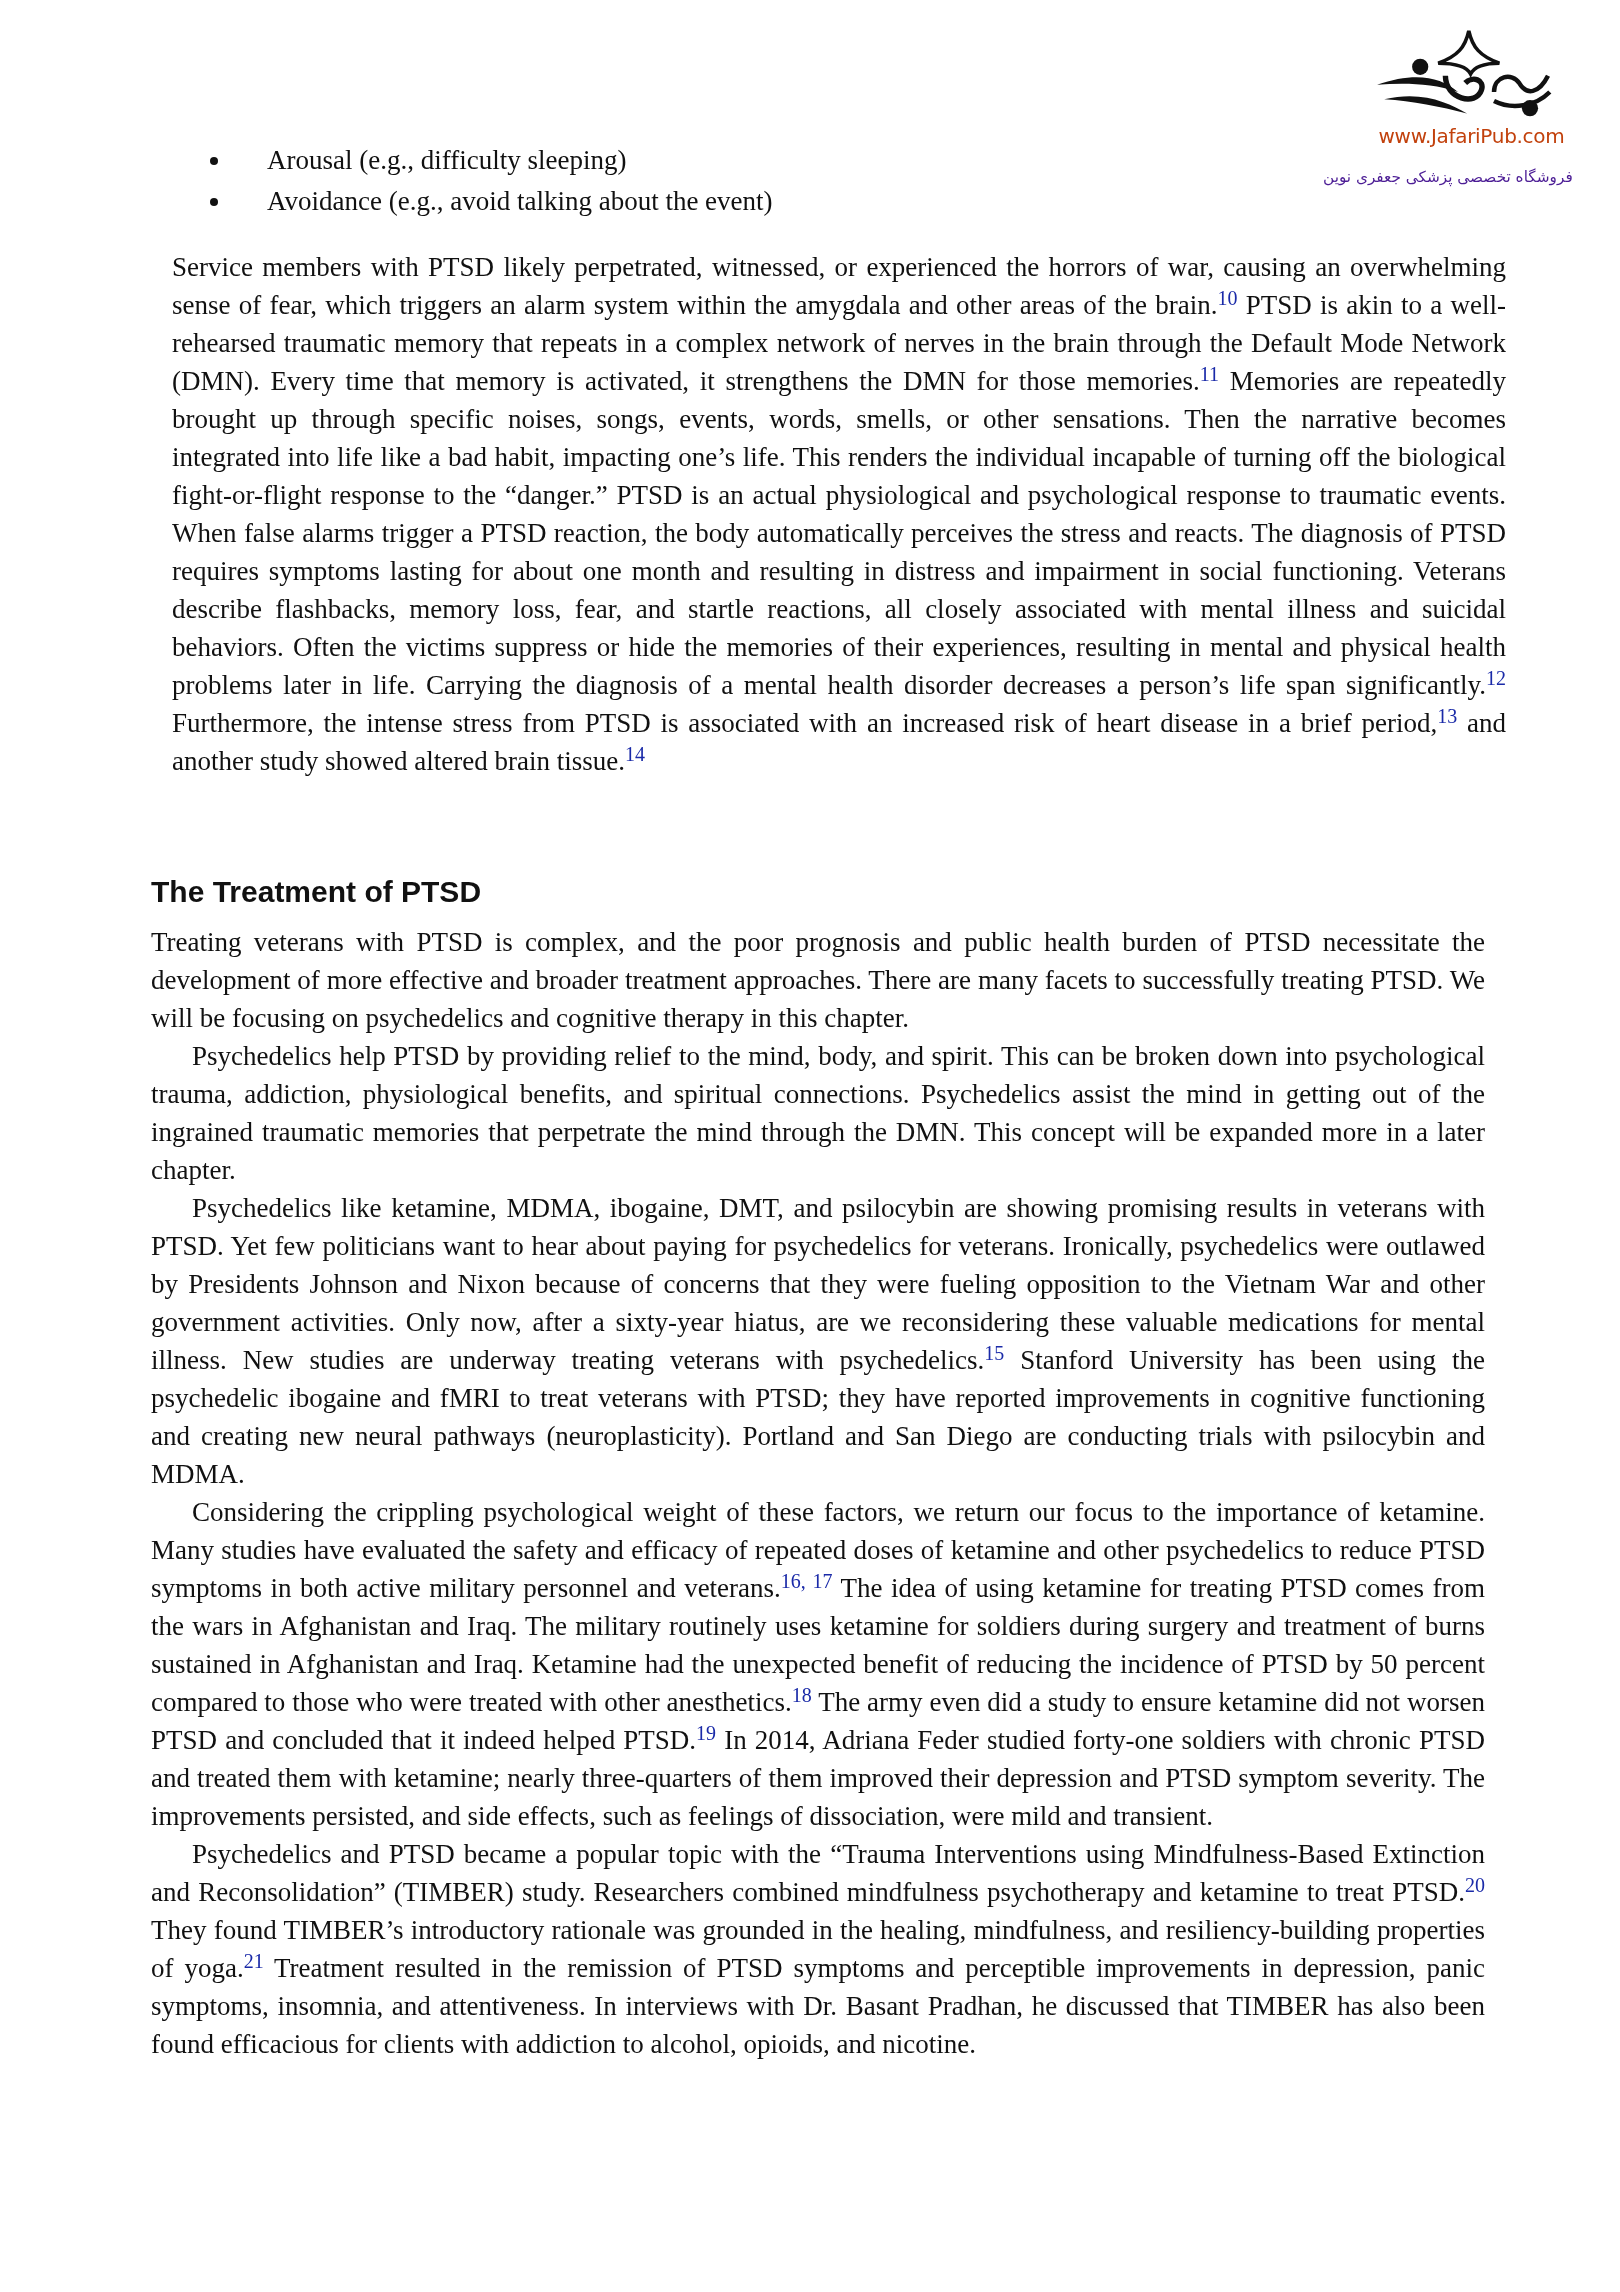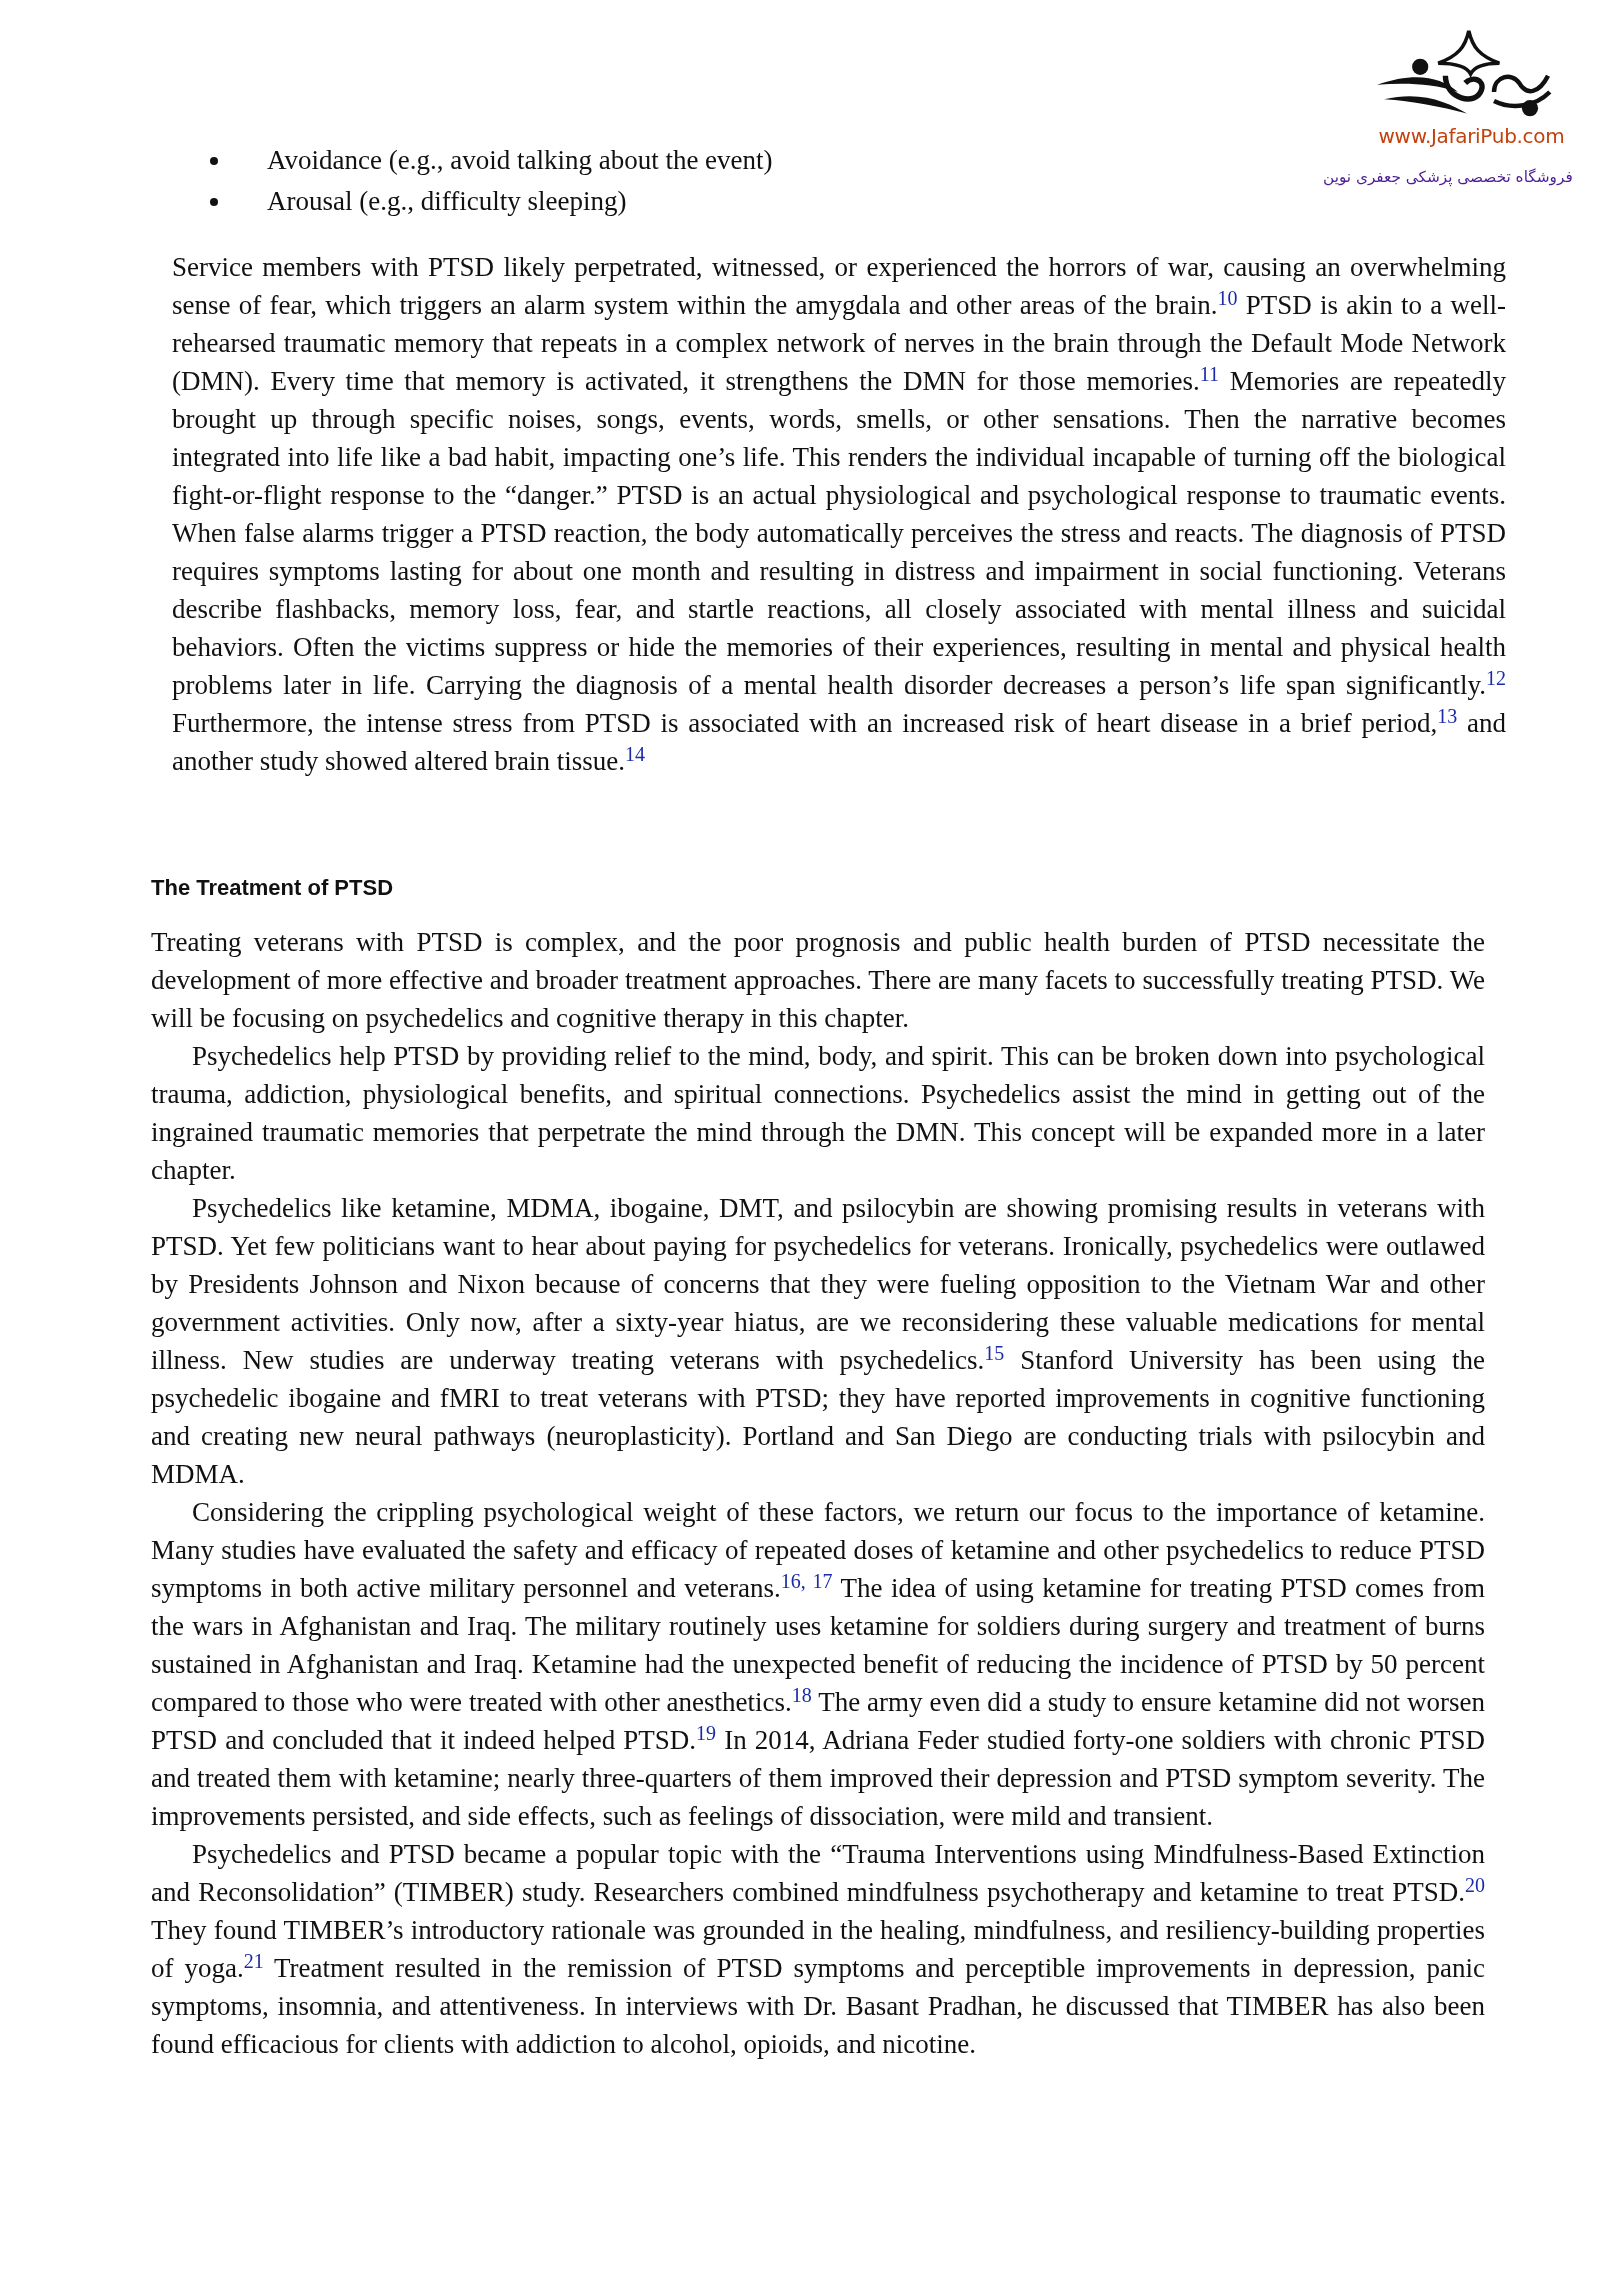--- a/index.html
+++ b/index.html
@@ -13,43 +13,43 @@
   .bullets { position:absolute; left:210px; top:140px; margin:0; padding:0; list-style:none;
     font-family:"Liberation Serif", serif; font-size:27px; line-height:41px; }
   .bullets li { position:relative; padding-left:57px; }
   .bullets li .dot { position:absolute; left:0; top:17px; width:8px; height:8px; border-radius:50%; background:#111; }
   .content { position:absolute; left:151px; width:1334px;
     font-family:"Liberation Serif", serif; font-size:27px; line-height:38px; text-align:justify; }
   .content p { margin:0; }
   .content p.indent { text-indent:41px; }
   sup.ref { color:#1a2aa8; font-size:20px; line-height:0; vertical-align:9px; }
   h2.section { position:absolute; left:151px; top:875px; margin:0;
-    font-family:"Liberation Sans", sans-serif; font-weight:bold; font-size:22px; color:#111; }
+    font-family:"Liberation Sans", sans-serif; font-weight:bold; font-size:30px; color:#111; }
 </style>
 </head>
 <body>
 
 <div class="logo">
   <svg width="198" height="99" viewBox="0 0 220 110">
     <path d="M20 72 C60 58, 90 62, 110 80 C80 70, 50 70, 20 72 Z" fill="#111"></path>
     <path d="M28 88 C70 78, 100 92, 120 104 C90 96, 60 90, 28 88 Z" fill="#111"></path>
     <circle cx="68" cy="52" r="9" fill="#111"></circle>
     <path d="M88 48 C110 40, 118 30, 122 12 C126 30, 134 40, 156 48 C140 48, 128 52, 124 60 C120 52, 106 48, 88 48 Z" fill="none" stroke="#111" stroke-width="4"></path>
     <path d="M96 62 C96 88, 130 96, 136 78 C140 66, 126 62, 118 70" fill="none" stroke="#111" stroke-width="6"></path>
     <path d="M150 80 C150 62, 170 58, 178 70 C186 84, 200 82, 210 62" fill="none" stroke="#111" stroke-width="5"></path>
     <path d="M150 90 C170 100, 196 96, 212 80" fill="none" stroke="#111" stroke-width="5"></path>
     <circle cx="190" cy="98" r="9" fill="#111"></circle>
   </svg>
   <div class="logo-url">www.JafariPub.com</div>
   <div class="logo-fa">فروشگاه تخصصی پزشکی جعفری نوین</div>
 </div>
 
 <ul class="bullets">
+  <li><span class="dot"></span><span>Arousal (e.g., difficulty sleeping)</span></li>
   <li><span class="dot"></span><span>Avoidance (e.g., avoid talking about the event)</span></li>
-  <li><span class="dot"></span><span>Arousal (e.g., difficulty sleeping)</span></li>
 </ul>
 
 <div class="content" style="top:248px;margin-left:21px;">
   <p>
     <span>Service members with PTSD likely perpetrated, witnessed, or experienced the horrors of war, causing an overwhelming sense of fear, which triggers an alarm system within the amygdala and other areas of the brain.</span><sup class="ref">10</sup><span> PTSD is akin to a well-rehearsed traumatic memory that repeats in a complex network of nerves in the brain through the Default Mode Network (DMN). Every time that memory is activated, it strengthens the DMN for those memories.</span><sup class="ref">11</sup><span> Memories are repeatedly brought up through specific noises, songs, events, words, smells, or other sensations. Then the narrative becomes integrated into life like a bad habit, impacting one’s life. This renders the individual incapable of turning off the biological fight-or-flight response to the “danger.” PTSD is an actual physiological and psychological response to traumatic events. When false alarms trigger a PTSD reaction, the body automatically perceives the stress and reacts. The diagnosis of PTSD requires symptoms lasting for about one month and resulting in distress and impairment in social functioning. Veterans describe flashbacks, memory loss, fear, and startle reactions, all closely associated with mental illness and suicidal behaviors. Often the victims suppress or hide the memories of their experiences, resulting in mental and physical health problems later in life. Carrying the diagnosis of a mental health disorder decreases a person’s life span significantly.</span><sup class="ref">12</sup><span> Furthermore, the intense stress from PTSD is associated with an increased risk of heart disease in a brief period,</span><sup class="ref">13</sup><span> and another study showed altered brain tissue.</span><sup class="ref">14</sup>
   </p>
 </div>
 
 <h2 class="section">The Treatment of PTSD</h2>
 

